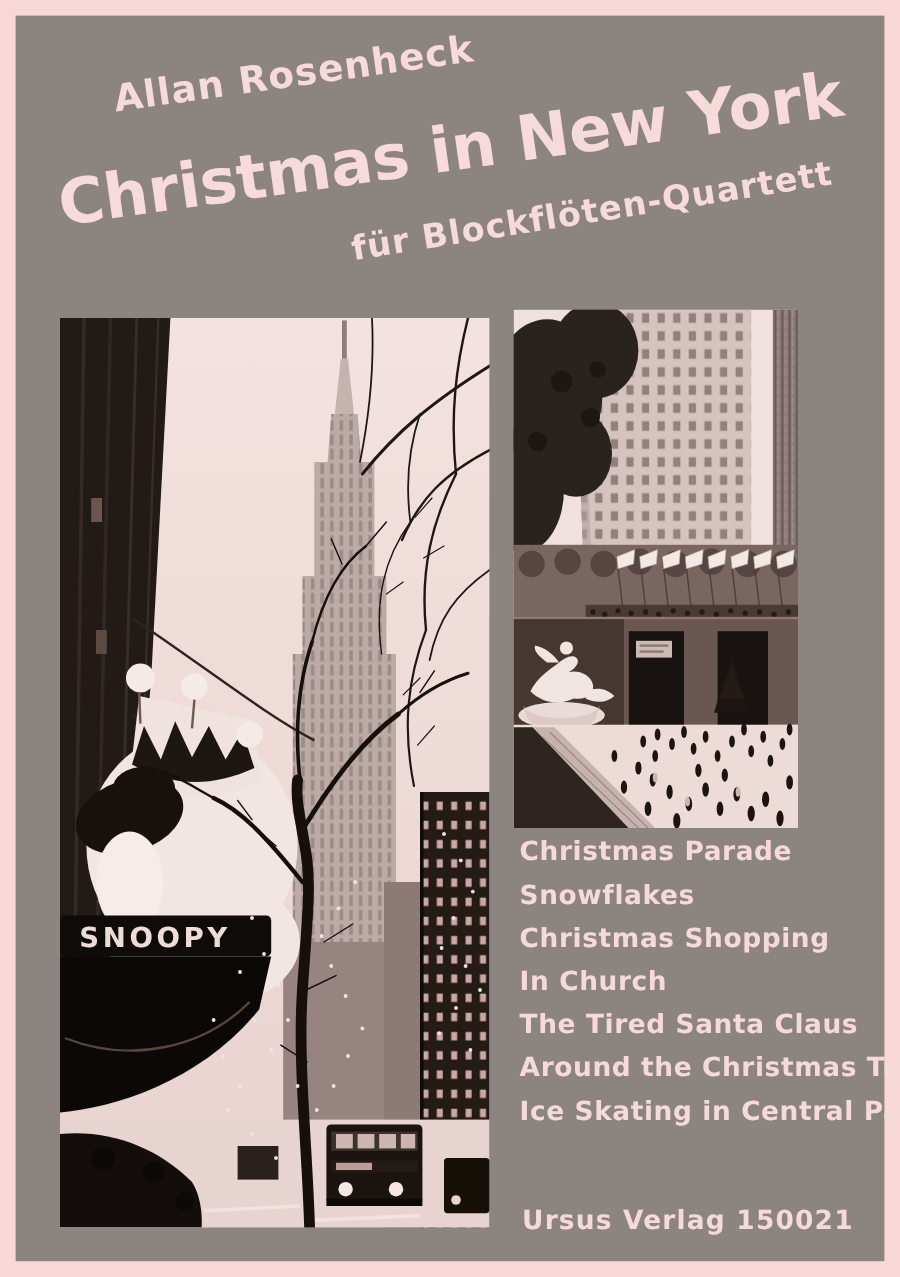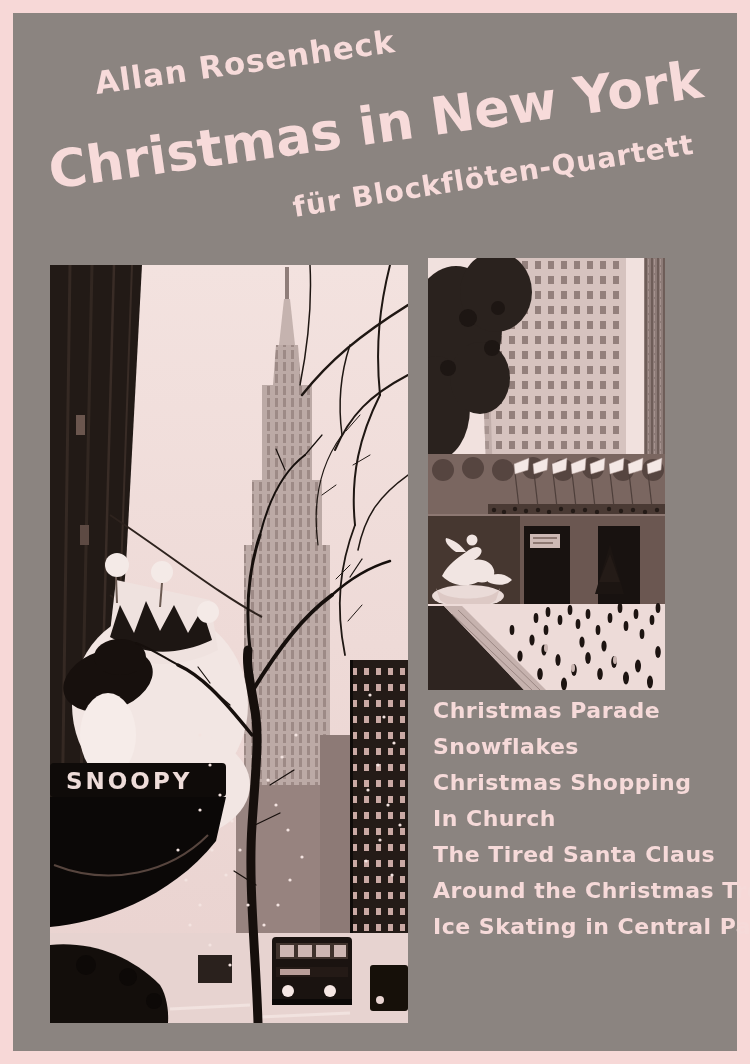--- a/index.html
+++ b/index.html
@@ -375,14 +375,15 @@
   <ul class="tracklist">
     <li>Christmas Parade</li>
     <li>Snowflakes</li>
     <li>Christmas Shopping</li>
     <li>In Church</li>
     <li>The Tired Santa Claus</li>
     <li>Around the Christmas Tree</li>
     <li>Ice Skating in Central Park</li>
   </ul>
 
+  <div class="publisher">Ursus Verlag 150021</div>
 
 </div>
 
 </body></html>

